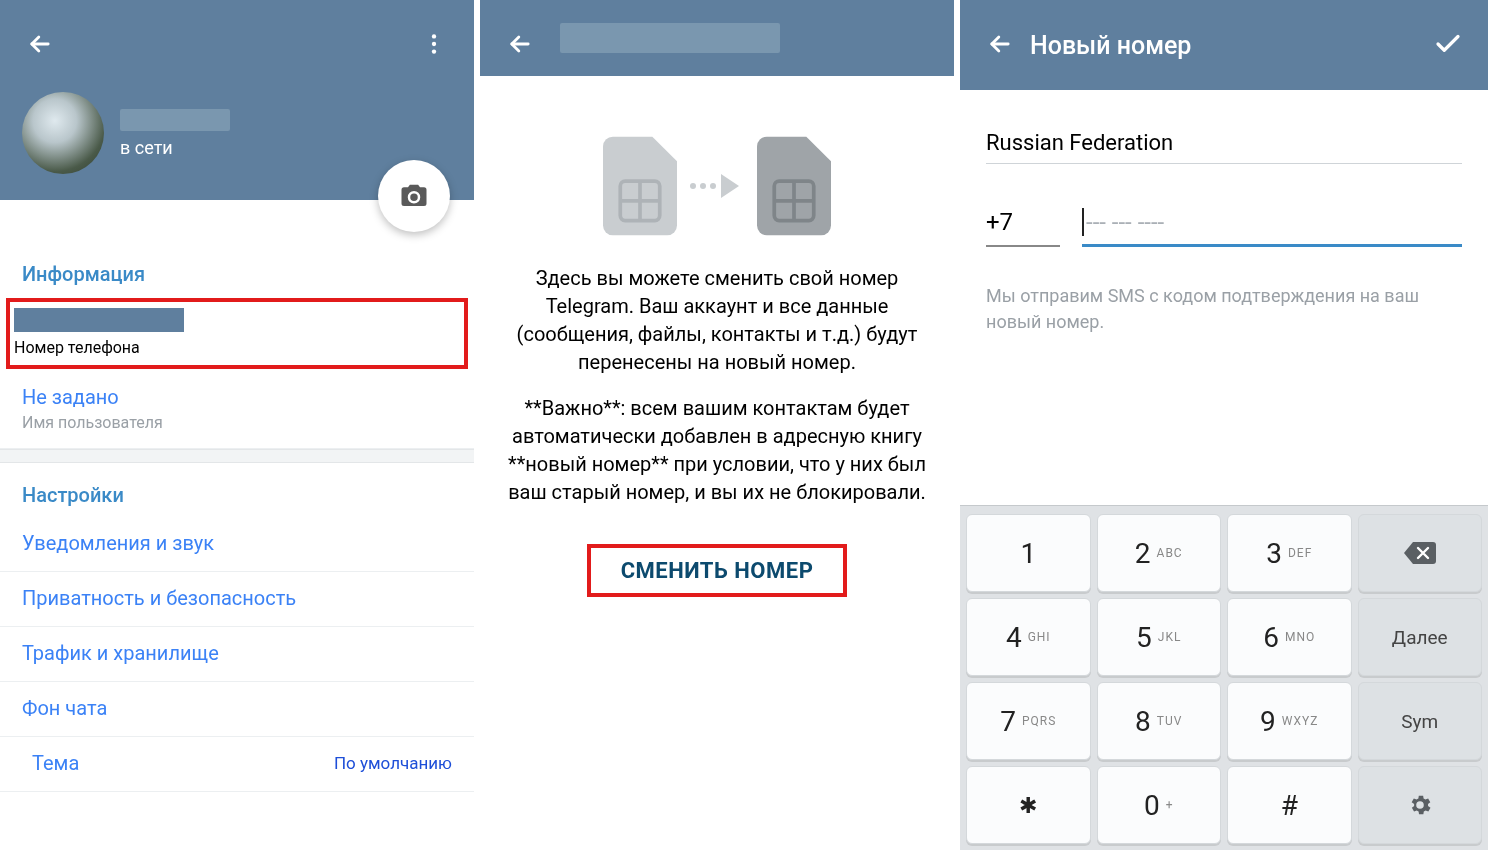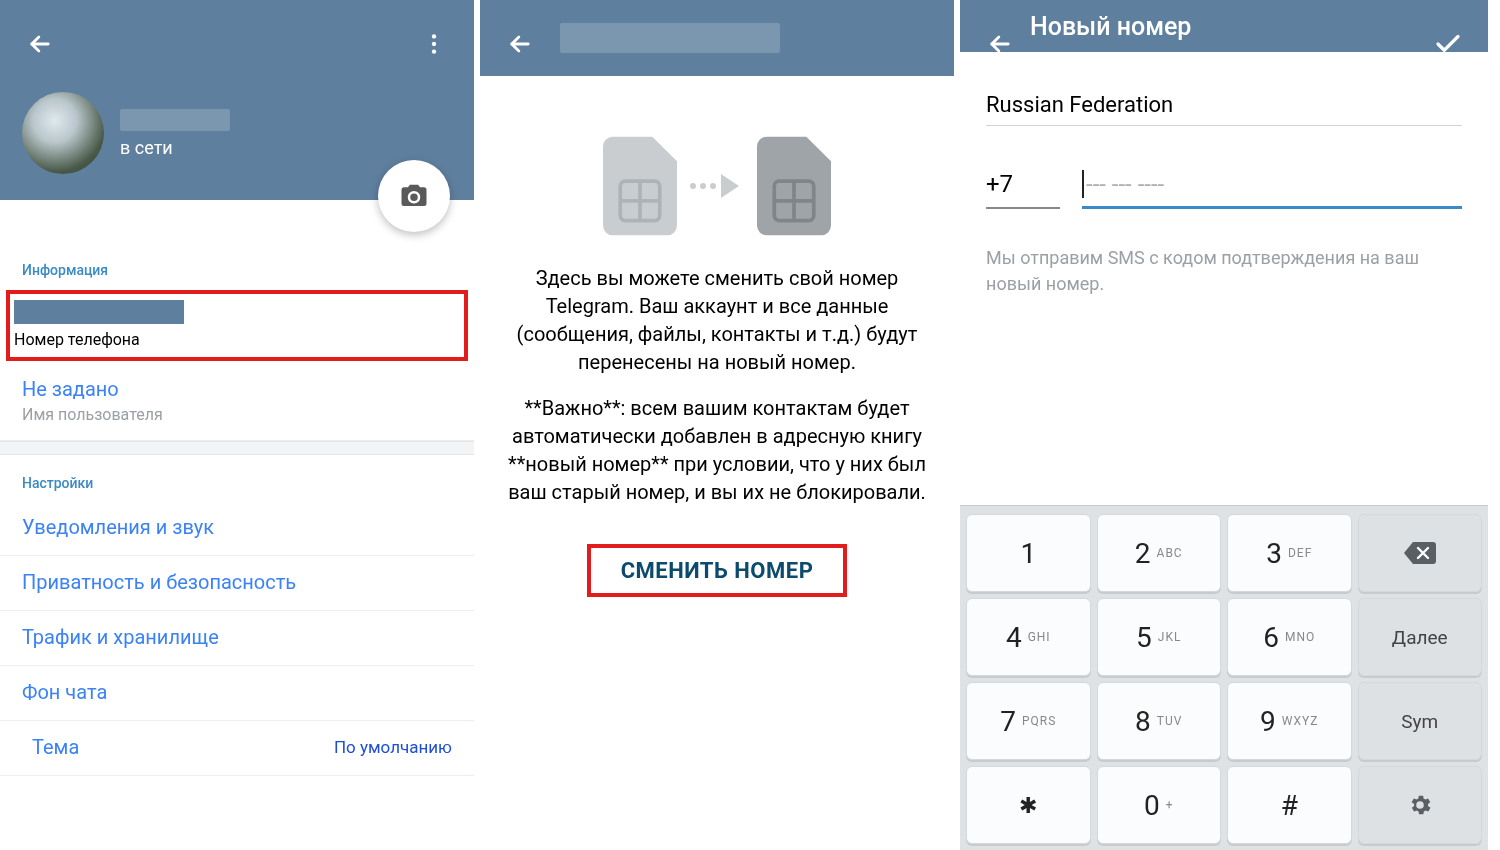--- a/index.html
+++ b/index.html
@@ -68,21 +68,21 @@
     right: 24px;
     top: 160px;
     width: 72px; height: 72px;
     border-radius: 50%;
     background: #fff;
     box-shadow: 0 3px 8px rgba(0,0,0,.25);
     display: flex; align-items: center; justify-content: center;
   }
   .section-label {
     color: #3a8ac7;
-    font-size: 14px;
+    font-size: 20px;
     font-weight: 500;
     padding: 20px 22px 10px;
   }
   .row {
     padding: 14px 22px 16px;
     border-bottom: 1px solid #eceff1;
   }
   .row .primary { font-size: 20px; color: #3b82f6; }
   .row .secondary { font-size: 16px; color: #9aa0a6; margin-top: 4px; }
   .row .theme-row { display: flex; justify-content: space-between; align-items: center; margin-left: 10px; }
@@ -130,21 +130,21 @@
   }
   .change-btn {
     color: #0c4a6e;
     font-size: 22px;
     font-weight: 700;
     letter-spacing: .5px;
   }
   
   .header-blue3 {
     background: #5f7f9e;
-    height: 52px;
+    height: 90px;
     position: relative;
     display: flex; align-items: center;
     color: #fff;
   }
   .header-blue3 .title {
     font-size: 25px;
     font-weight: 500;
     margin-left: 70px;
   }
   .form-area { padding: 40px 26px 0; }

